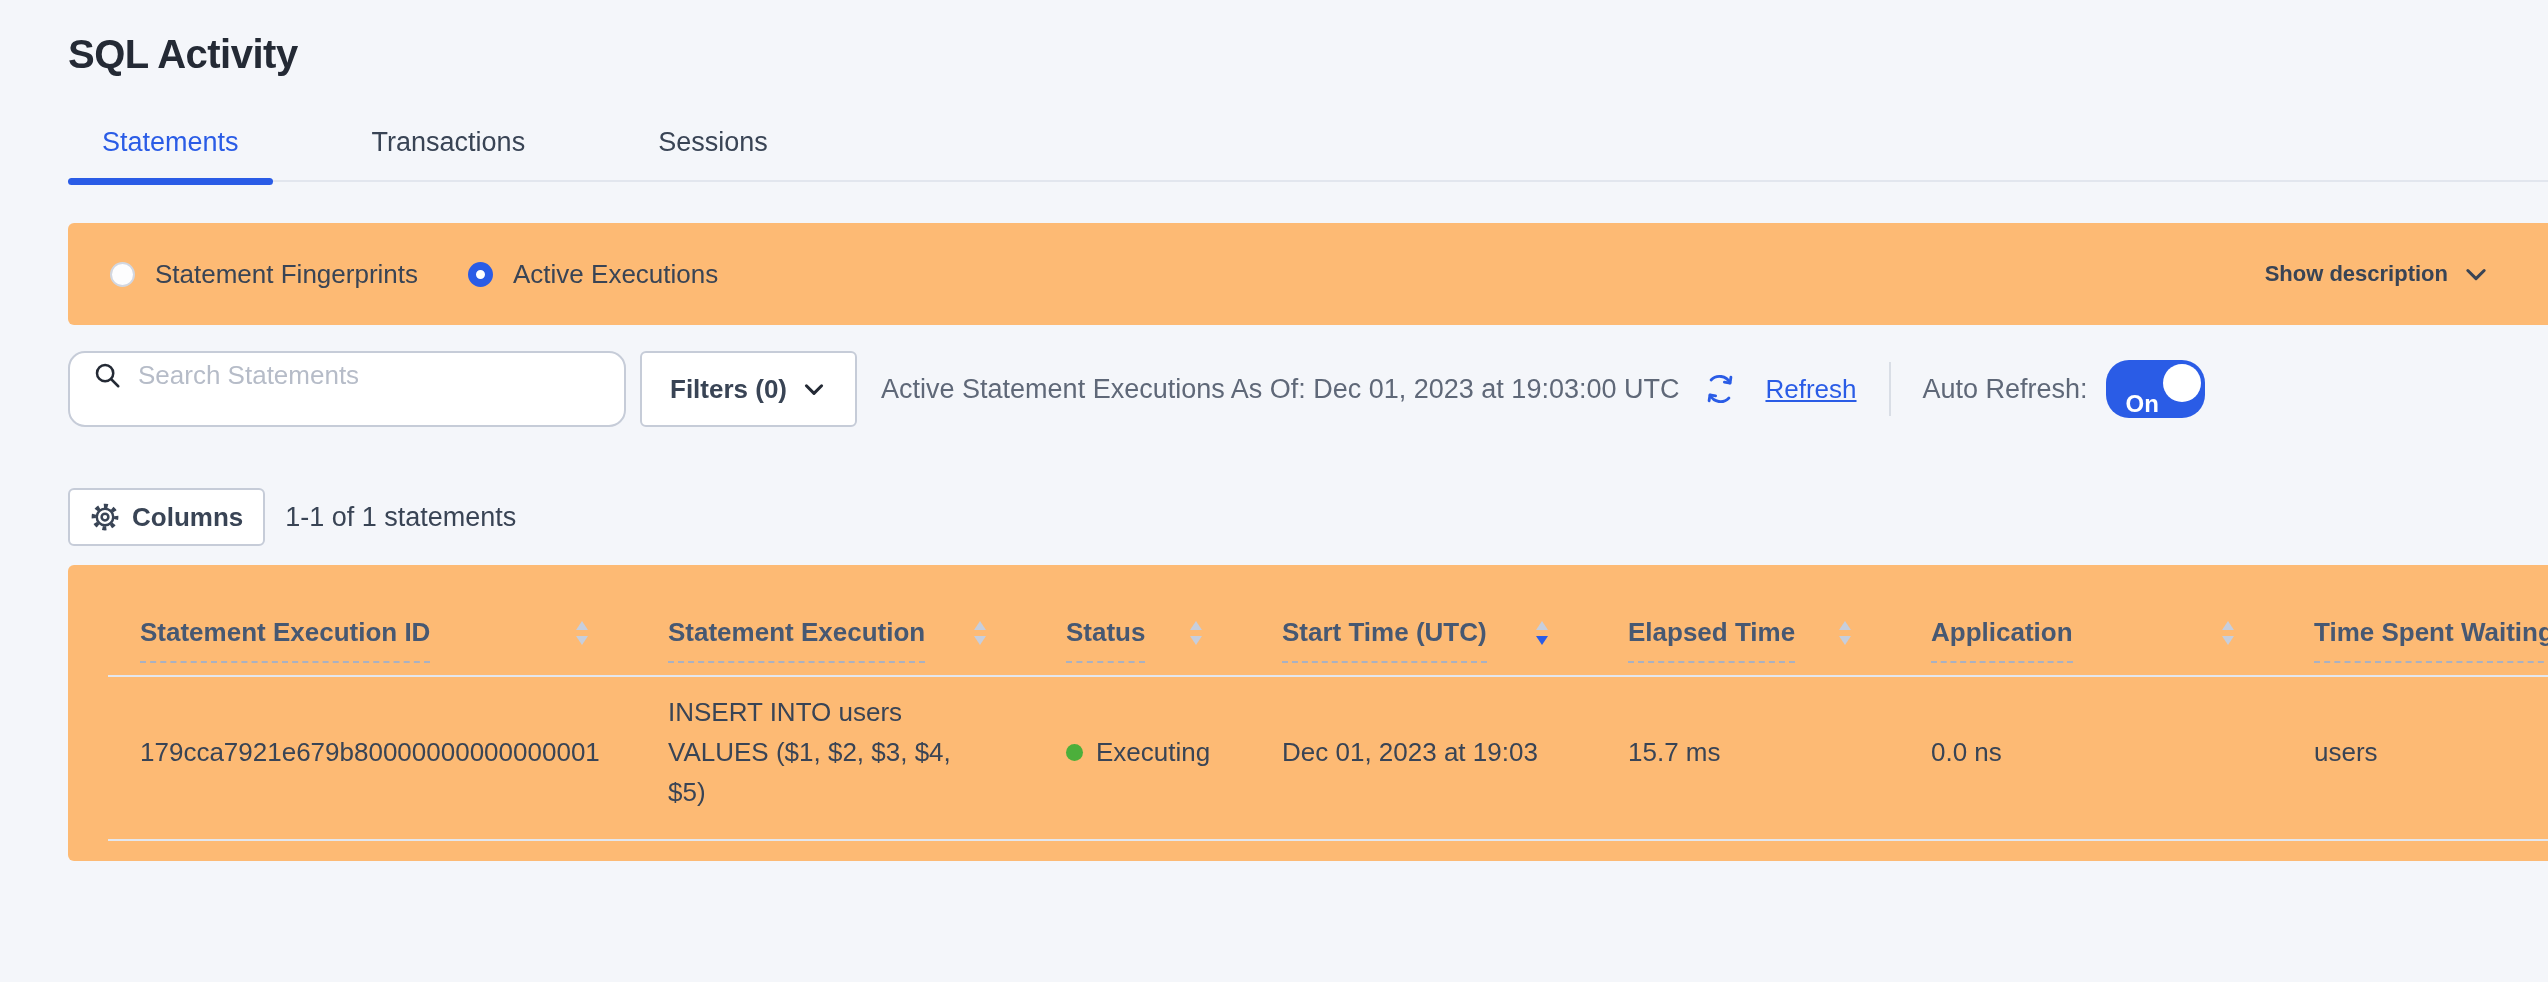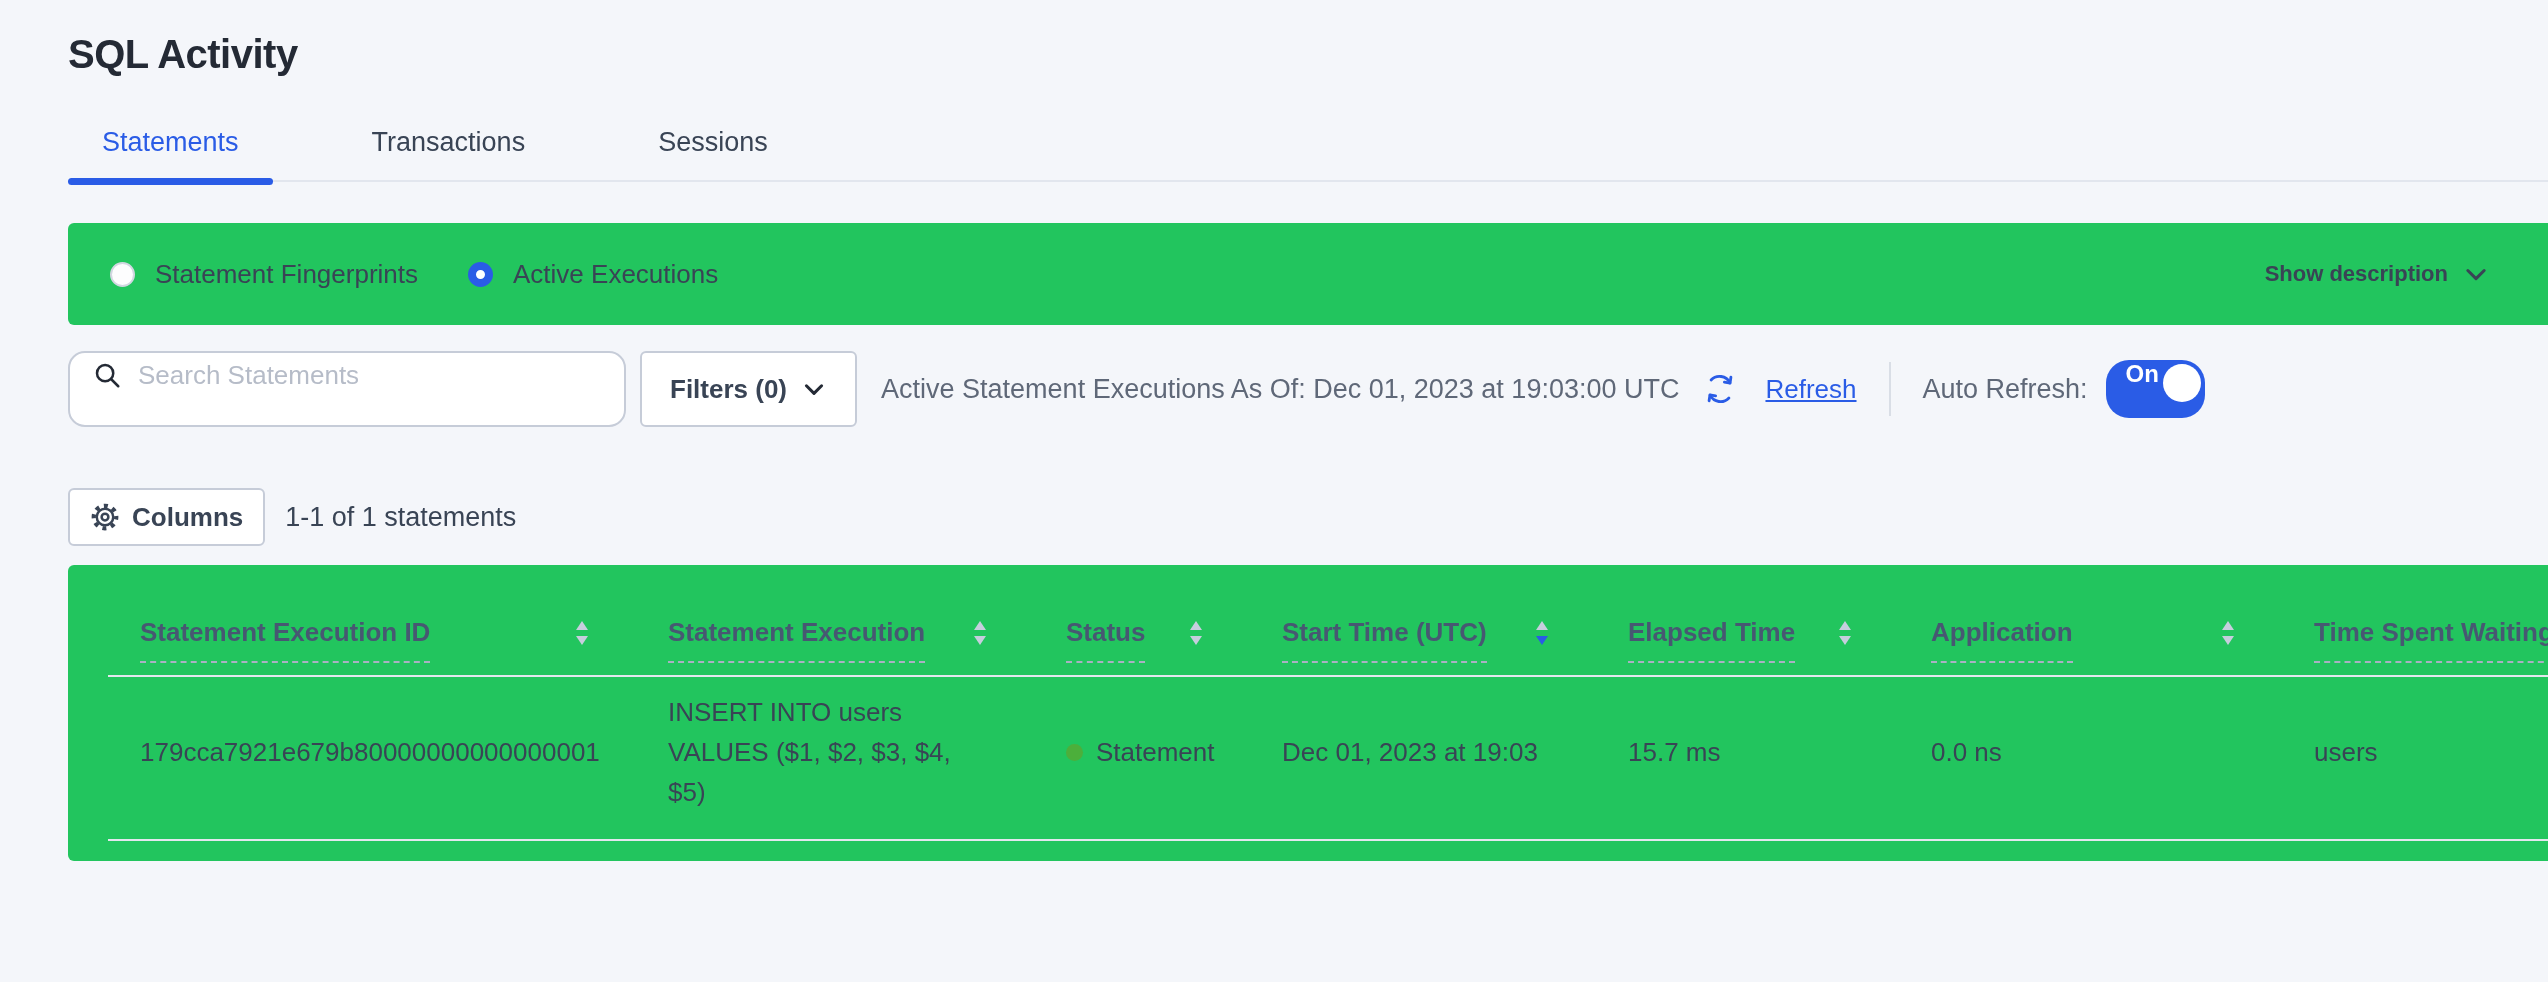--- a/index.html
+++ b/index.html
@@ -38,21 +38,21 @@
     position:relative;padding:0 34px 24px;font-size:27px;color:var(--ink);
     cursor:pointer;white-space:nowrap;
   }
   .tab.active{color:var(--accent);}
   .tab.active::after{
     content:'';position:absolute;left:0;right:0;bottom:-3px;height:7px;
     background:var(--accent);border-radius:4px;z-index:2;
   }
 
   
-  .card{background:#22c55e;border-radius:6px 0 0 6px;}
+  .card{background:#fdba74;border-radius:6px 0 0 6px;}
 
   
   .view-card{
     margin-top:41px;height:102px;
     display:flex;align-items:center;justify-content:space-between;
     padding:0 58px 0 42px;
   }
   .radio-group{display:flex;align-items:center;gap:50px;}
   .radio-option{display:flex;align-items:center;gap:20px;cursor:pointer;}
   .radio-circle{
@@ -81,21 +81,21 @@
     cursor:pointer;
   }
   .filters-btn{margin-left:14px;padding:0 28px;gap:14px;}
   .asof{margin-left:24px;font-size:27px;color:var(--ink-gray);white-space:nowrap;}
   .refresh{margin-left:24px;display:flex;align-items:center;gap:28px;color:var(--accent);
     font-size:26px;cursor:pointer;white-space:nowrap;text-decoration:underline;}
   .vdivider{width:2px;height:54px;background:#d9dee6;margin-left:32px;}
   .autorefresh-label{margin-left:32px;font-size:27px;color:var(--ink-gray);white-space:nowrap;}
   .toggle{
     margin-left:18px;width:99px;height:58px;border-radius:23px;background:var(--accent);
-    position:relative;display:flex;align-items:flex-start;cursor:pointer;flex:0 0 auto;
+    position:relative;display:flex;align-items:flex-end;cursor:pointer;flex:0 0 auto;
   }
   .toggle-text{color:#fff;font-size:24px;font-weight:700;margin-left:20px;}
   .toggle-knob{
     position:absolute;right:4px;top:4px;width:38px;height:38px;border-radius:50%;background:#fff;
   }
 
   
   .table-controls{margin-top:61px;display:flex;align-items:center;gap:20px;}
   .columns-btn{height:58px;padding:0 20px;gap:12px;border-radius:6px;}
   .result-count{font-size:27px;color:var(--ink);}
@@ -263,21 +263,21 @@
           </svg>
       </div>
     </div>
     <div class="hrule"></div>
 
     <div class="trow">
       <div class="td">179cca7921e679b80000000000000001</div>
       <div class="td td-statement">INSERT INTO users VALUES ($1, $2, $3, $4, $5)</div>
       <div class="td td-status">
         <span class="status-dot"></span>
-        <span>Statement</span>
+        <span>Executing</span>
       </div>
       <div class="td">Dec 01, 2023 at 19:03</div>
       <div class="td">15.7 ms</div>
       <div class="td">0.0 ns</div>
       <div class="td">users</div>
     </div>
     <div class="hrule"></div>
   </section>
 
 </div>

